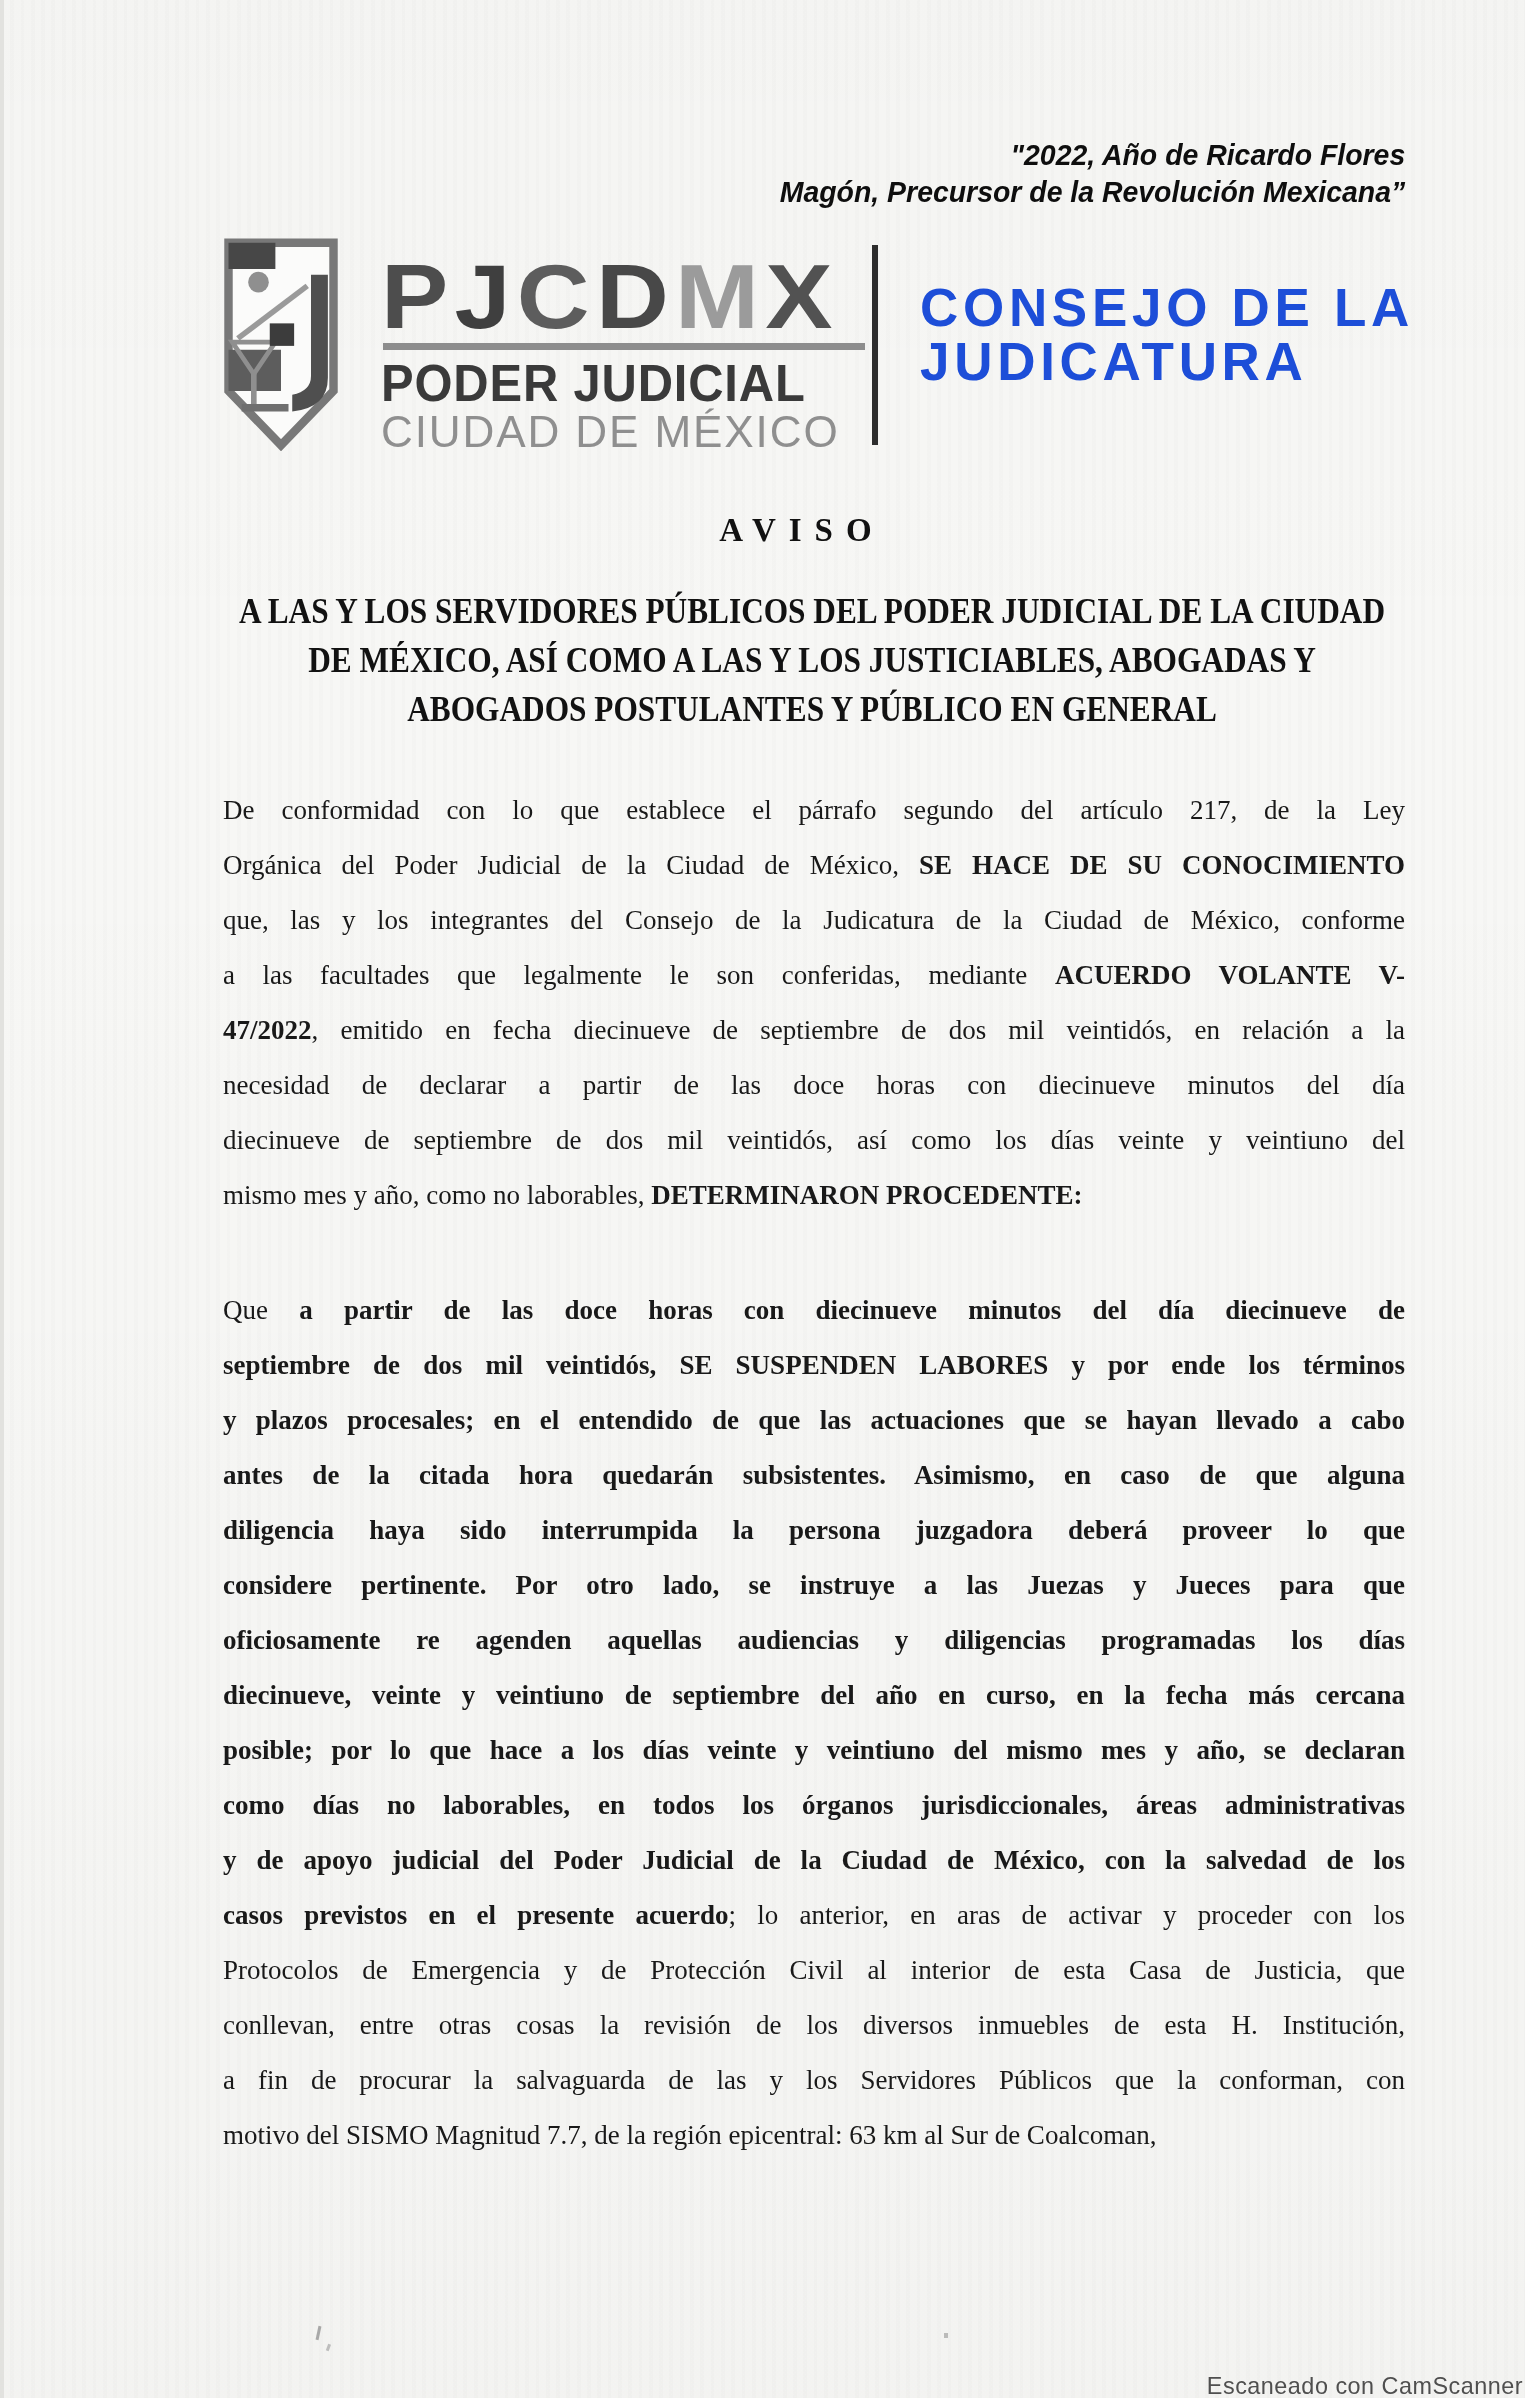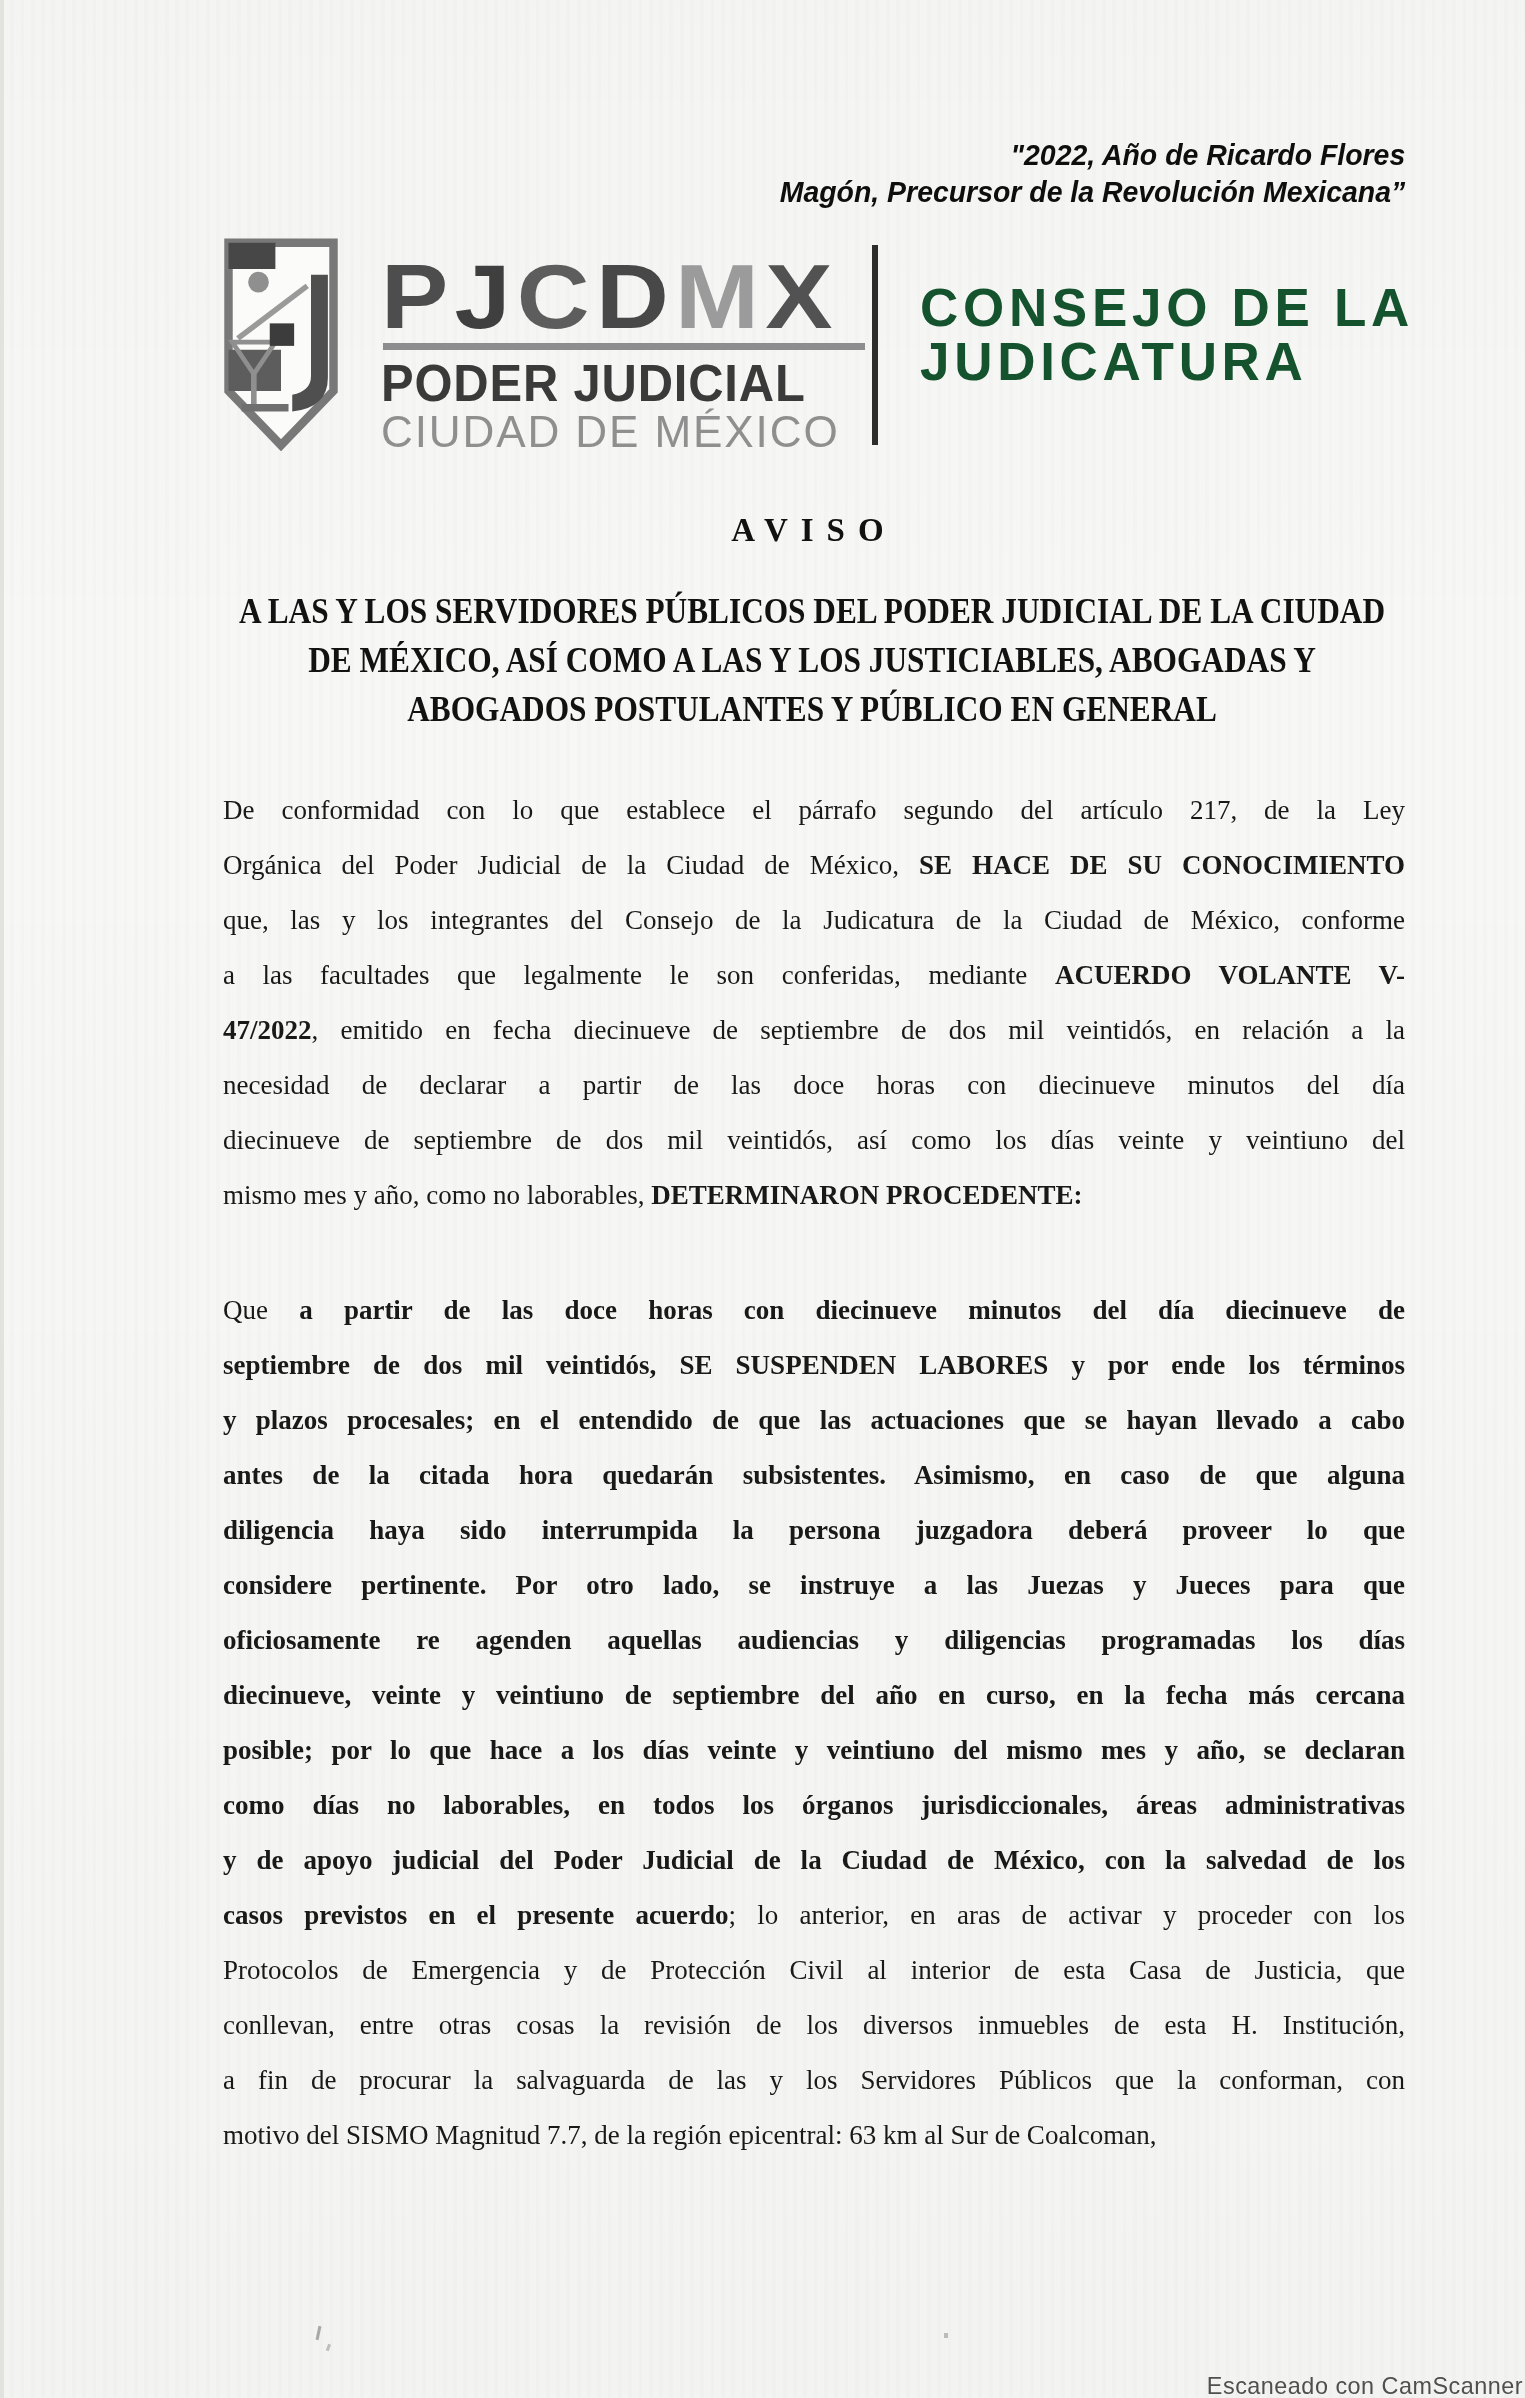--- a/index.html
+++ b/index.html
@@ -60,26 +60,26 @@
     font-family:"Liberation Sans", sans-serif;
     font-weight:400;font-size:45px;line-height:47px;
     color:#8f8f8f;letter-spacing:1.9px;white-space:nowrap;
     transform:scaleX(0.98);transform-origin:left center;
   }
   .divider{position:absolute;left:872px;top:245px;width:5.6px;height:200px;background:#2d2d2d;}
   .council{
     position:absolute;left:920px;top:281px;
     font-family:"Liberation Sans", sans-serif;
     font-weight:bold;font-size:53px;line-height:54px;
-    letter-spacing:4.7px;color:#14532d;white-space:nowrap;
+    letter-spacing:4.7px;color:#1d4ed8;white-space:nowrap;
   }
 
   
   .aviso{
-    position:absolute;left:223px;width:1182px;top:510px;
+    position:absolute;left:211px;width:1182px;top:510px;
     text-align:center;font-weight:bold;font-size:33px;line-height:41px;
     letter-spacing:13px;color:#111;
   }
   .addressee{
     position:absolute;left:97px;width:1430px;top:587px;
     text-align:center;font-weight:bold;font-size:36px;line-height:49px;
     color:#121212;
     transform:scaleX(0.87);transform-origin:center top;
   }
   .addressee .ad-line{white-space:nowrap;}

